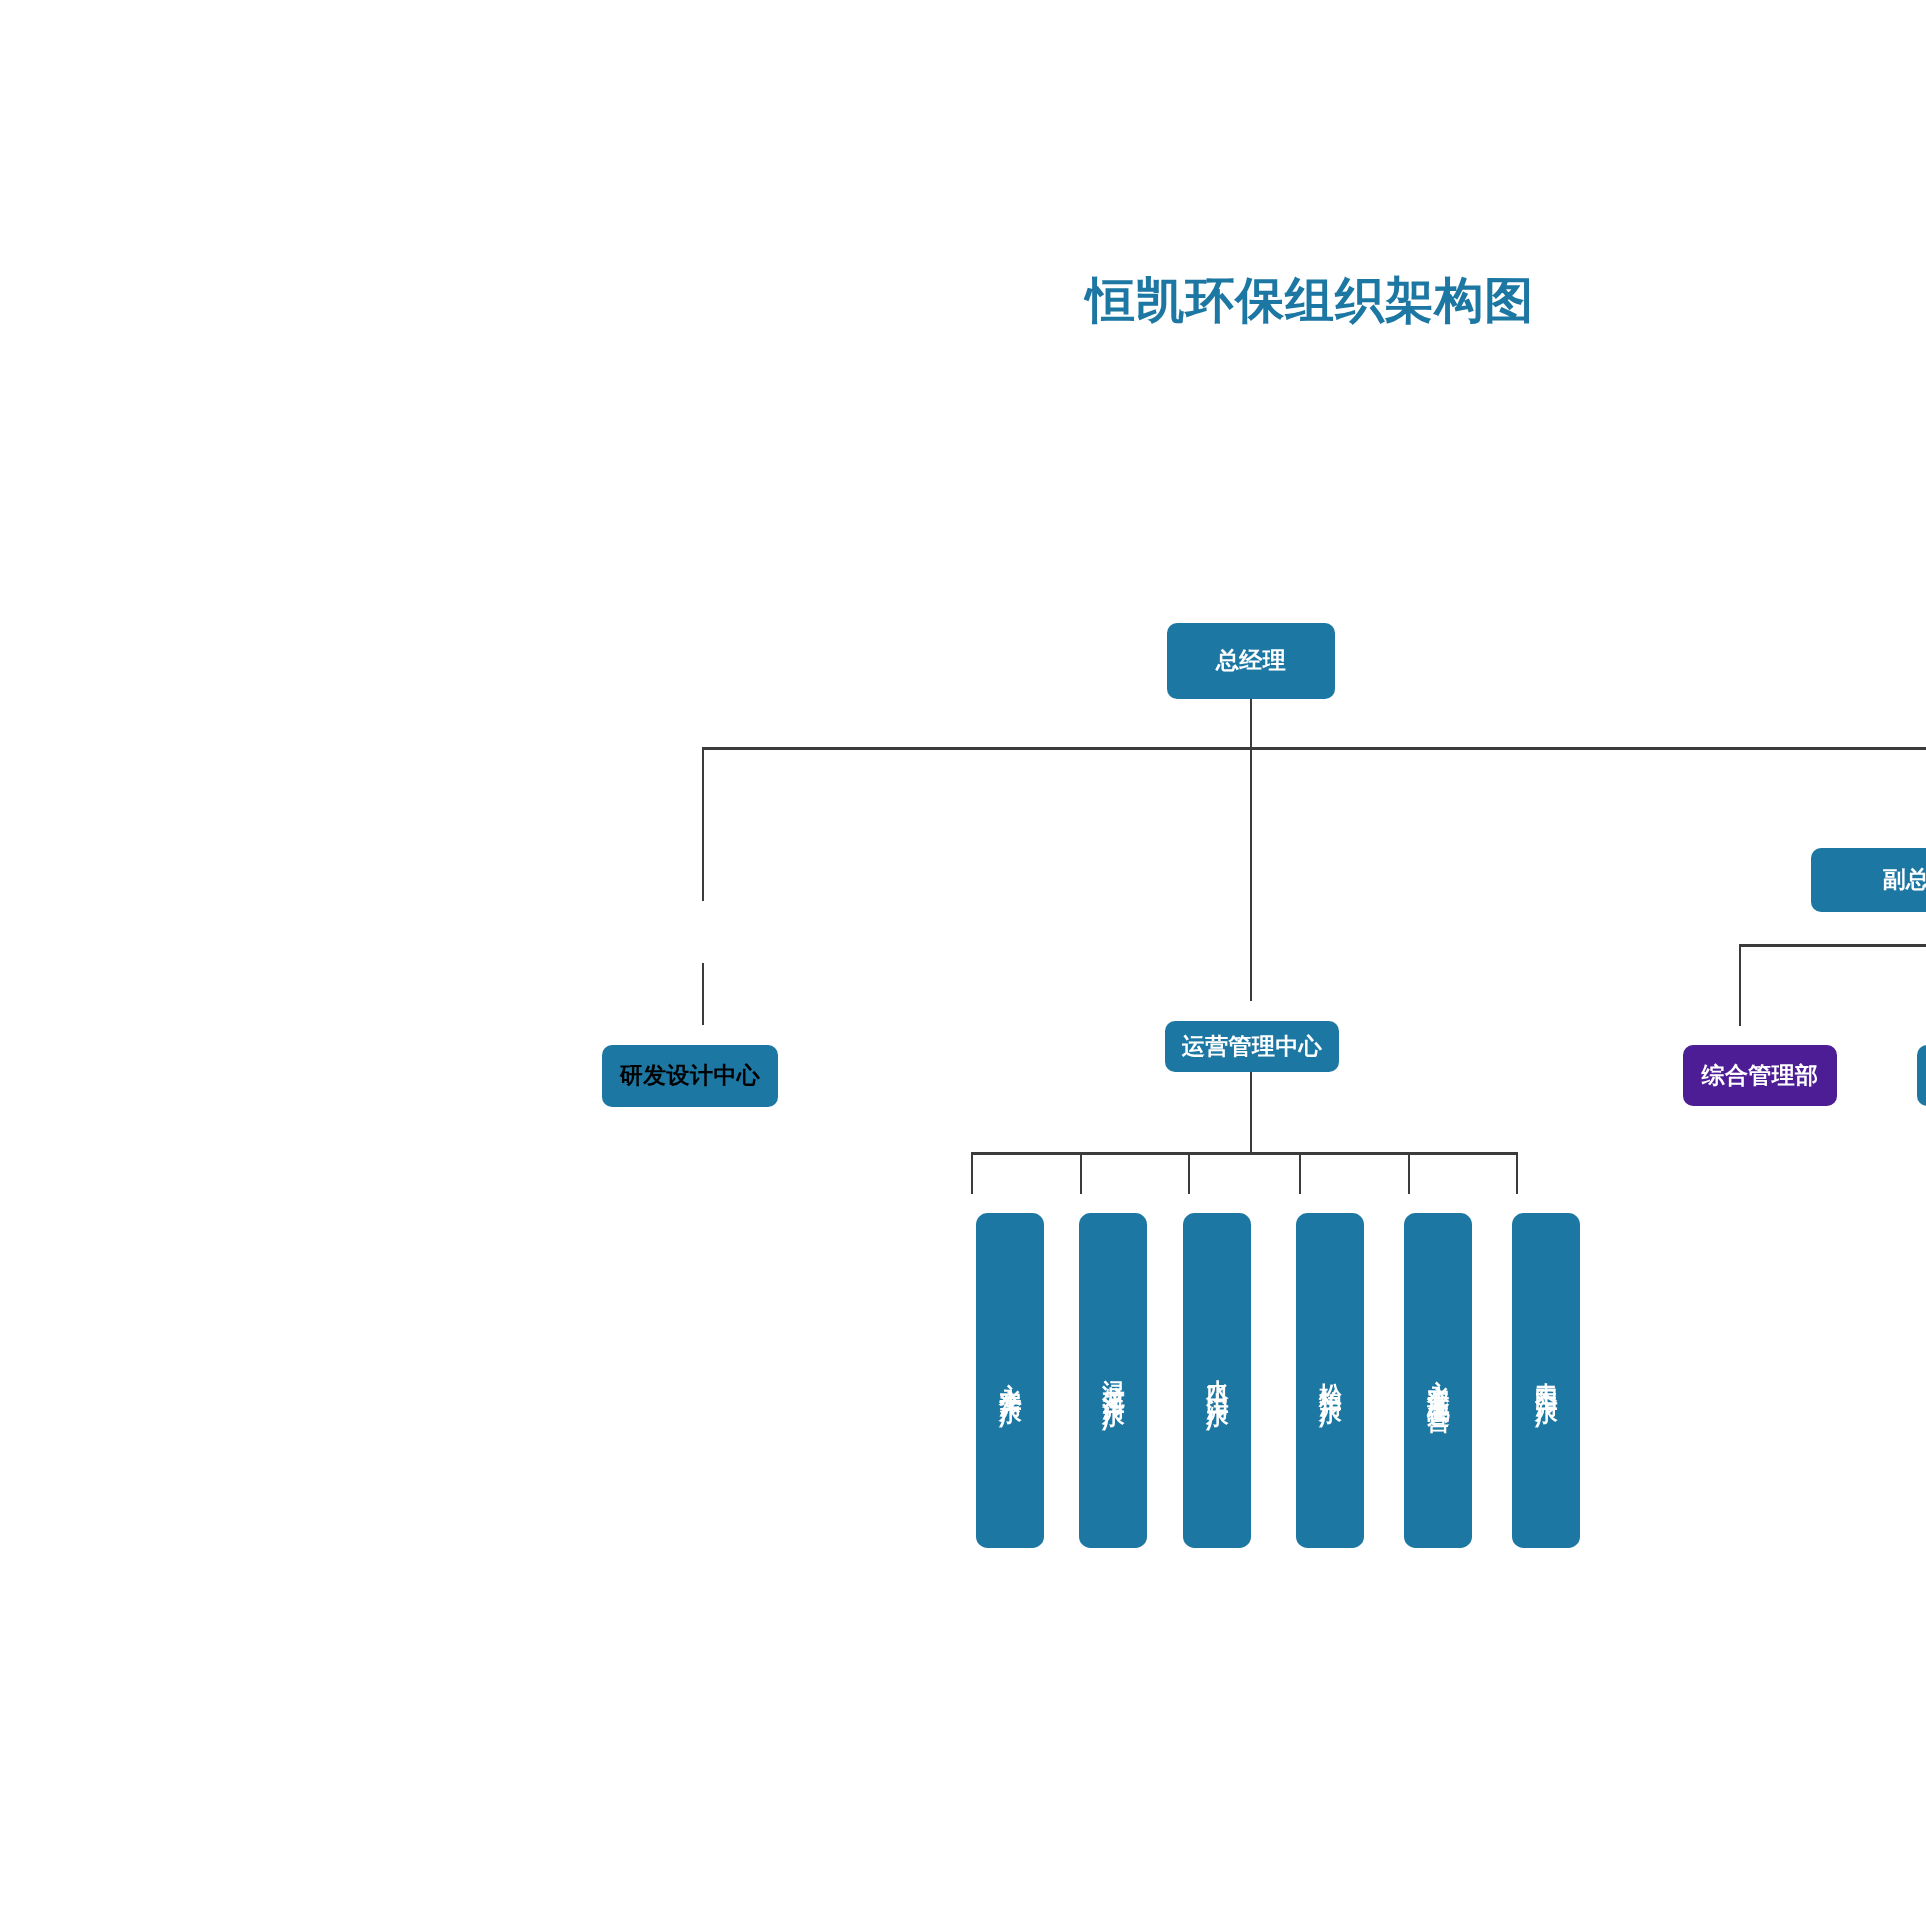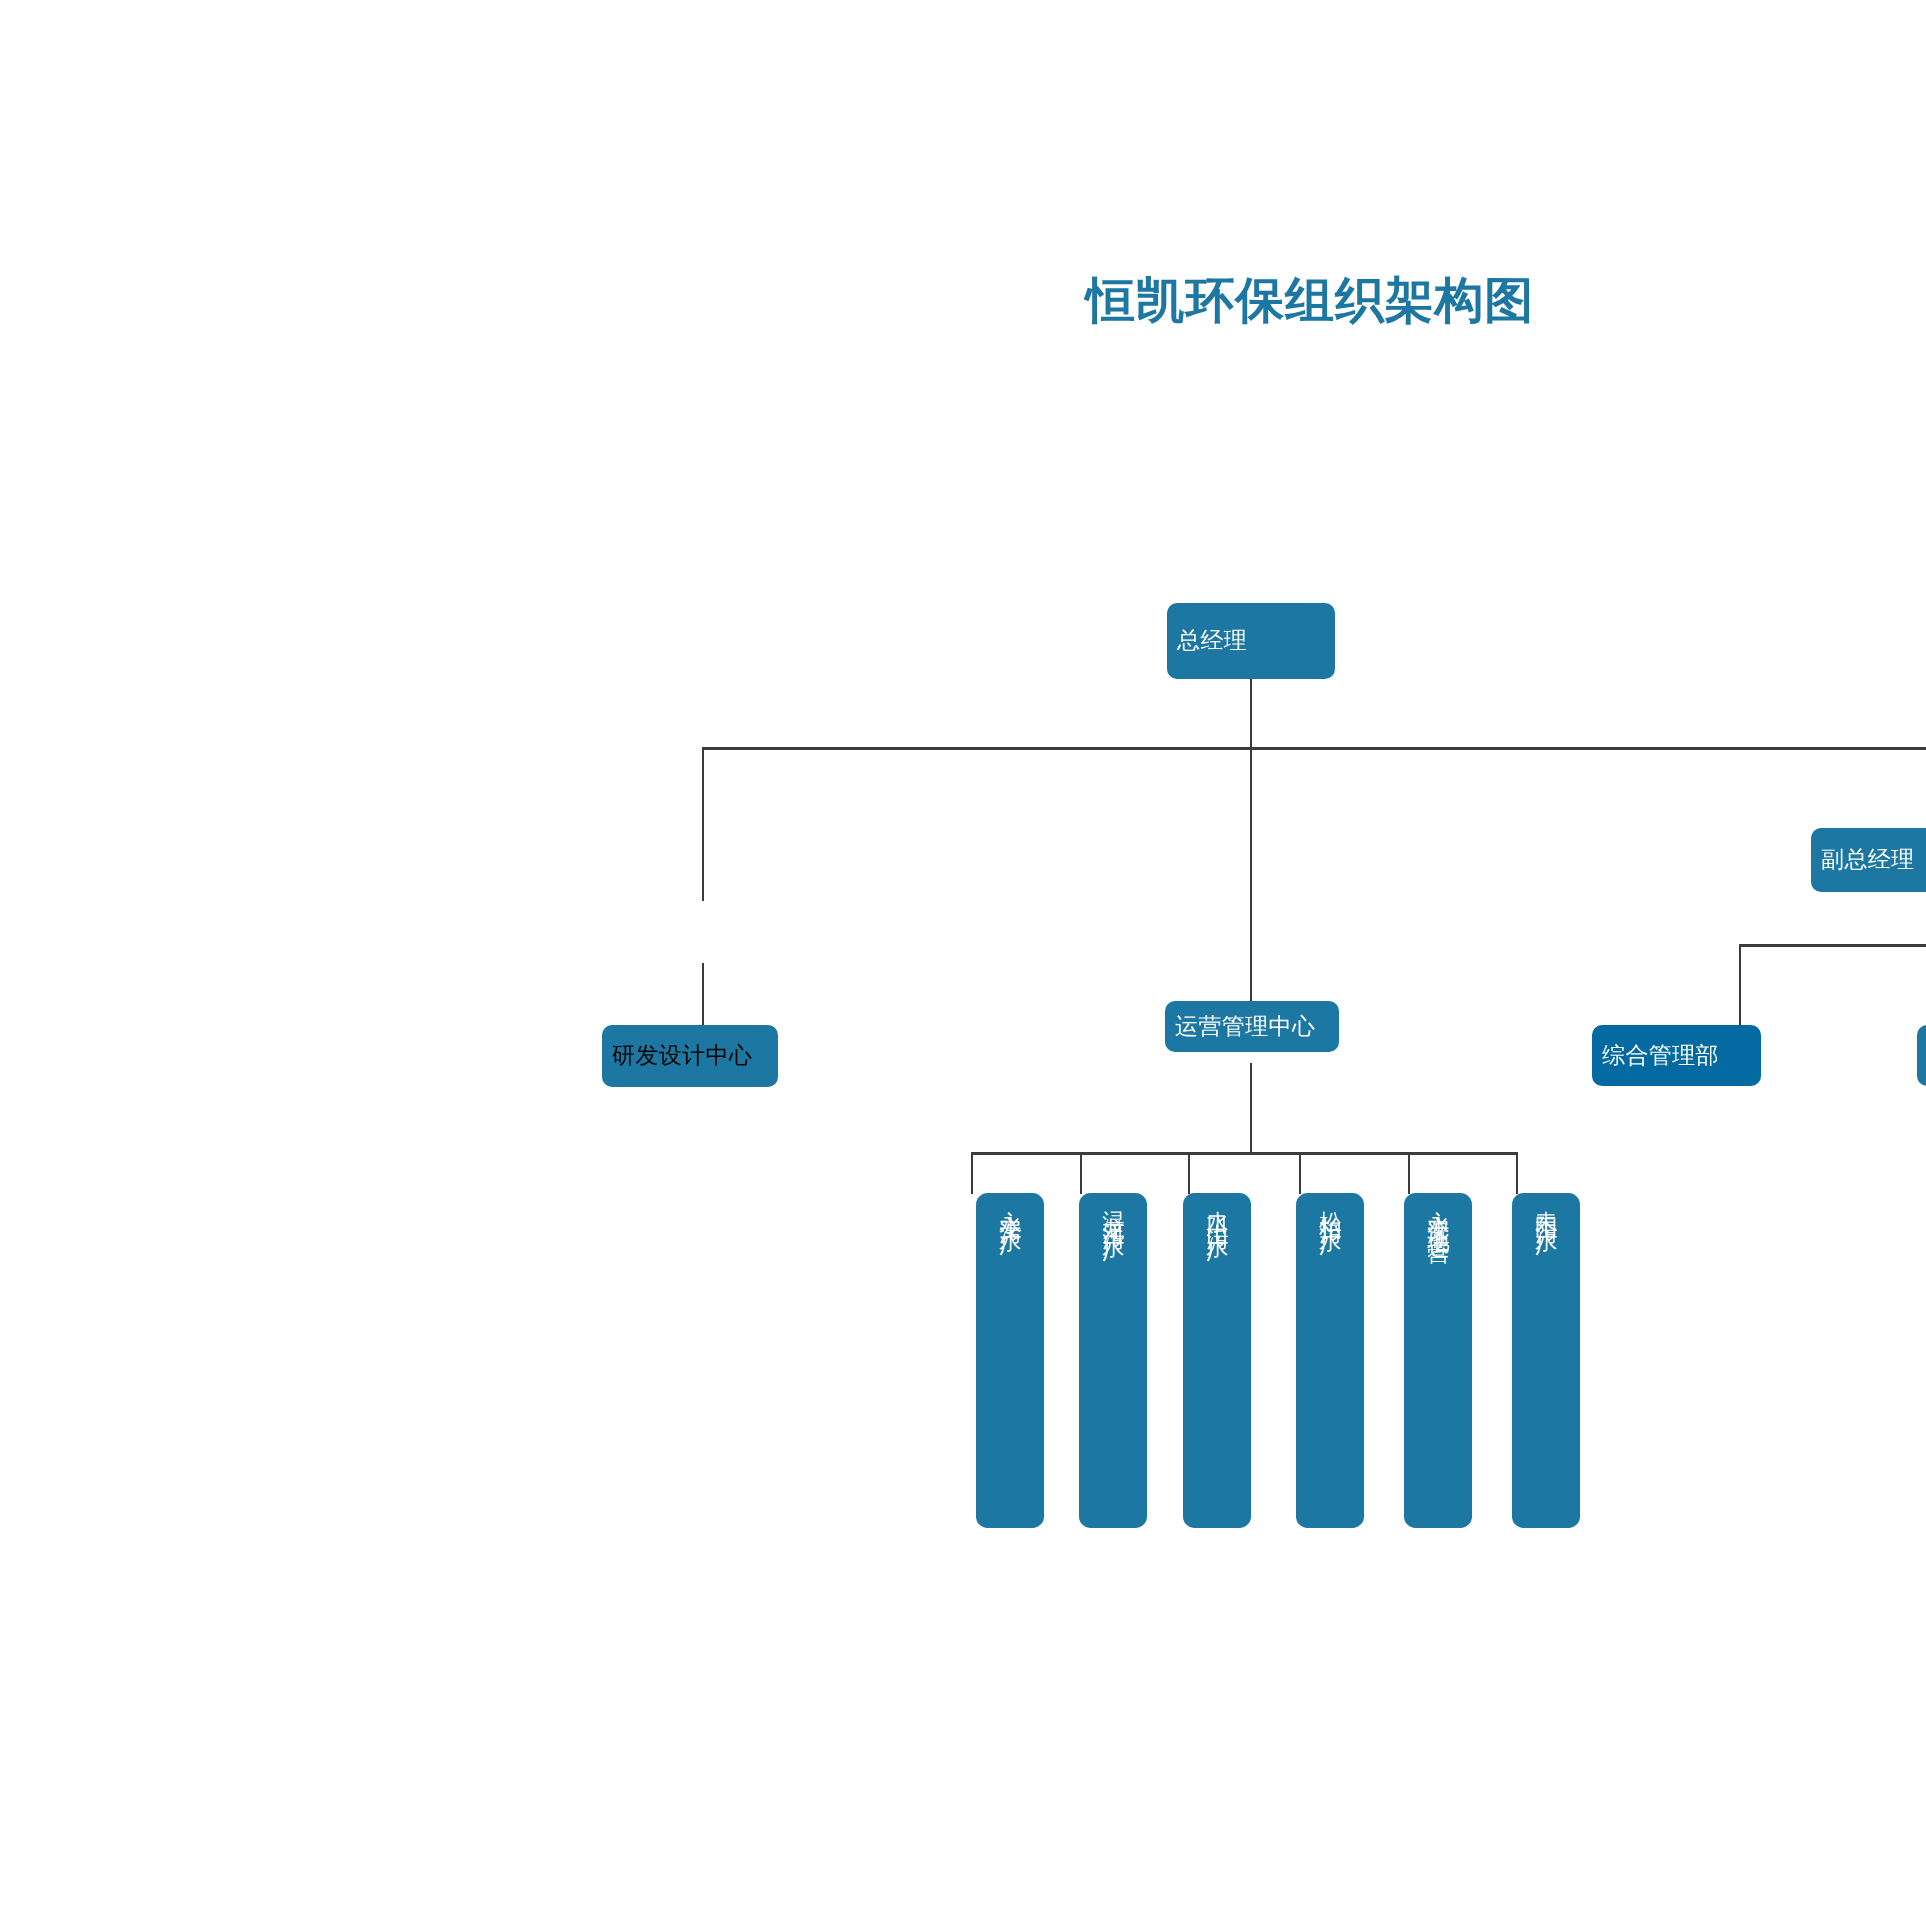--- a/index.html
+++ b/index.html
@@ -33,25 +33,27 @@
   .conn.h{height:2.7px;}
 
   
   .node{
     position:absolute;
     background:#1C77A3;
     color:#ffffff;
     border-radius:10px;
     display:flex;
     align-items:center;
+    justify-content:center;
     text-align:center;
-    font-weight:normal;
+    font-weight:bold;
     line-height:1.12;
     box-sizing:border-box;
     user-select:none;
+    margin-top:20px;
   }
   .node.h-node{
     font-size:23px;
     letter-spacing:0.4px;
     white-space:nowrap;
     padding:0 10px;
   }
   .node.v-node{
     font-size:22.3px;
     writing-mode:vertical-rl;
@@ -105,21 +107,21 @@
   </div>
 
   <div class="node h-node" style="left: 1811px; top: 828px; width: 237px; height: 64px; background: rgb(28, 119, 163); color: rgb(255, 255, 255);">
     <span>副总经理</span>
   </div>
 
   <div class="node h-node" style="left: 602px; top: 1025px; width: 176px; height: 62px; background: rgb(28, 119, 163); color: #000000;">
     <span>研发设计中心</span>
   </div>
 
-  <div class="node h-node" style="left: 1592px; top: 1025px; width: 169px; height: 61px; background: #0369a1; color: rgb(255, 255, 255);">
+  <div class="node h-node" style="left: 1683px; top: 1025px; width: 154px; height: 61px; background: #4c1d95; color: rgb(255, 255, 255);">
     <span>综合管理部</span>
   </div>
 
   <div class="node h-node" style="left: 1917px; top: 1025px; width: 169px; height: 61px; background: rgb(28, 119, 163); color: rgb(255, 255, 255);">
     
   </div>
 
   <div class="node v-node" style="left: 976px; top: 1193px; width: 68px; height: 335px; background: rgb(28, 119, 163); color: rgb(255, 255, 255);">
     <span>永安污水厂</span>
   </div>

